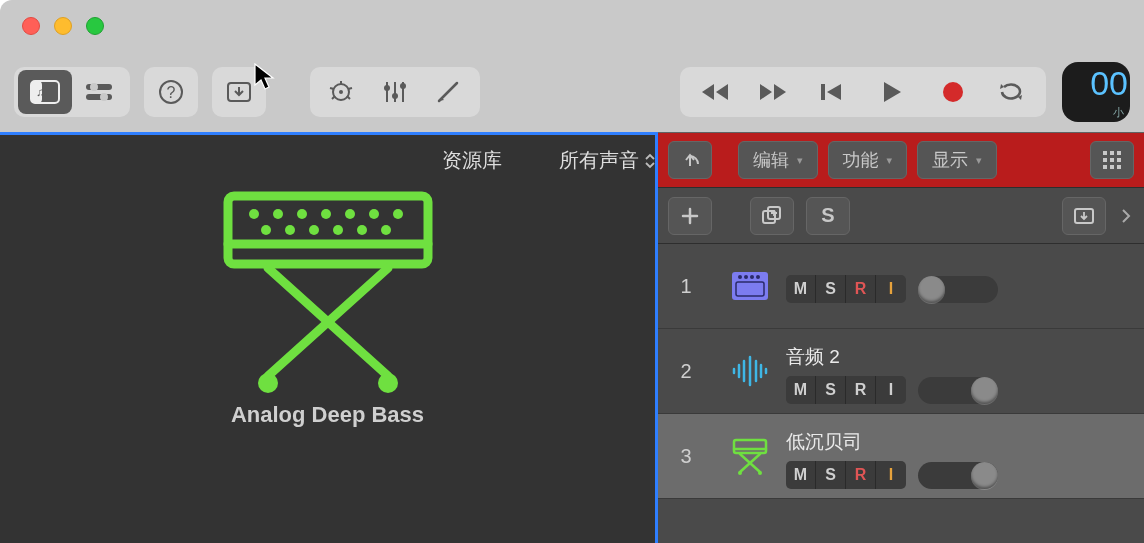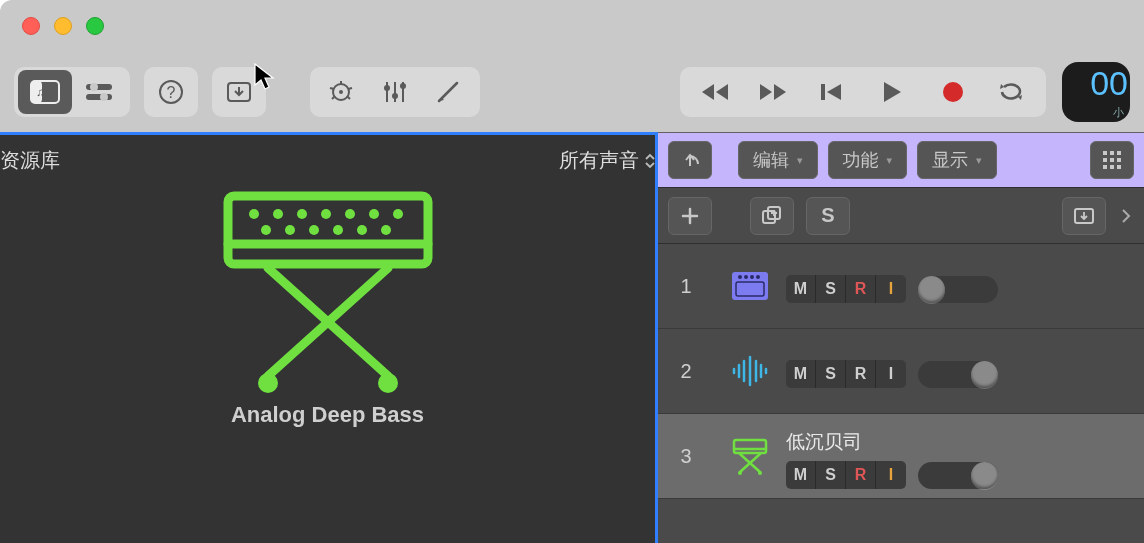--- a/index.html
+++ b/index.html
@@ -48,33 +48,33 @@
   .lcd .sub { position: absolute; bottom: 2px; right: 6px; font-size: 11px; color: #8aa; }
 
   svg { display: block; }
 
   
   .split { display: flex; height: calc(543px - 52px - 80px); }
   .lib-panel {
     width: 658px; background: #333333; border: 3px solid #2f7fff; border-left: none; border-bottom: none;
     position: relative; padding-top: 12px;
   }
-  .lib-head { display: flex; align-items: center; justify-content: space-between; gap: 24px; font-size: 20px; color: #ddd; }
+  .lib-head { display: flex; align-items: center; justify-content: flex-end; gap: 24px; font-size: 20px; color: #ddd; }
   .lib-head .title { font-weight: 500; }
   .lib-head .filter { display: flex; align-items: center; gap: 6px; margin-left: 33px; }
   .lib-head .ud { font-size: 12px; color: #bbb; }
 
   .big-icon { width: 100%; display: flex; justify-content: center; margin-top: 14px; }
   .big-icon svg { width: 240px; height: 210px; }
   .patch-name { text-align: center; color: #cfcfcf; font-size: 22px; font-weight: 600; margin-top: 4px; }
 
   
   .tracks { flex: 1; background: #4a4a4a; display: flex; flex-direction: column; }
   .tracks-head {
-    height: 56px; background: #c4b5fd; display: flex; align-items: center; gap: 10px; padding: 0 10px;
+    height: 56px; background: #b91c1c; display: flex; align-items: center; gap: 10px; padding: 0 10px;
     border-top: 1px solid #616161; border-bottom: 1px solid #2e2e2e;
   }
   .th-btn { height: 38px; padding: 0 14px; background: #555; border: 1px solid #666; border-radius: 6px;
     color: #c8c8c8; font-size: 18px; display: flex; align-items: center; gap: 8px; }
   .th-btn.icon { padding: 0 10px; width: 44px; justify-content: center; }
   .th-btn .chev { font-size: 11px; color: #999; }
   .th-up { width: 44px; }
 
   .tracks-tools {
     height: 56px; display: flex; align-items: center; gap: 12px; padding: 0 10px;
@@ -383,20 +383,21 @@
                   <line x1="11" y1="16" x2="11" y2="28"></line>
                   <line x1="16" y1="12" x2="16" y2="32"></line>
                   <line x1="22" y1="8" x2="22" y2="36"></line>
                   <line x1="28" y1="12" x2="28" y2="32"></line>
                   <line x1="33" y1="16" x2="33" y2="28"></line>
                   <line x1="38" y1="20" x2="38" y2="24"></line>
                 </g>
               </svg>
             </div>
     <div class="tr-main">
+      <div class="tr-name">音频 2</div>
       <div class="tr-ctrls">
         <div class="msri">
           <span class="M">M</span>
           <span class="S">S</span>
           <span class="R ">R</span>
           <span class="I ">I</span>
         </div>
         <div class="vol right">
                   <div class="knob"></div>
                 </div>

